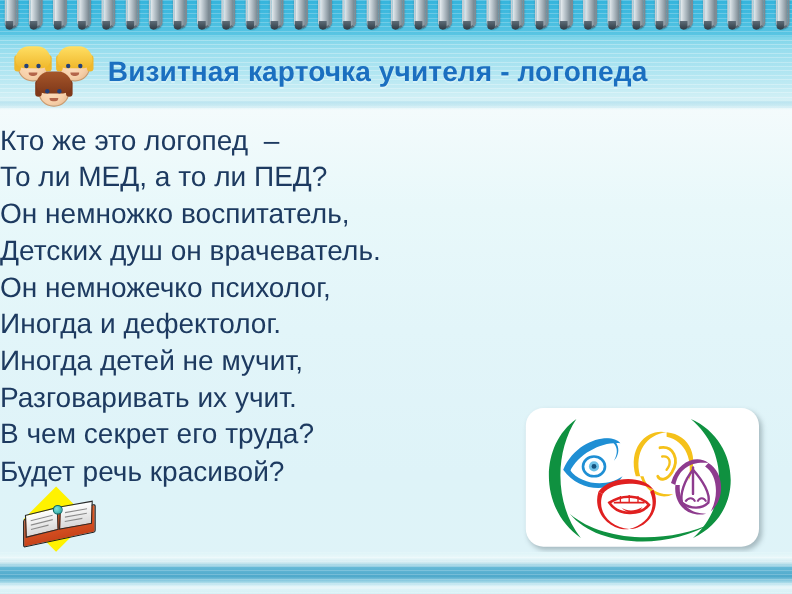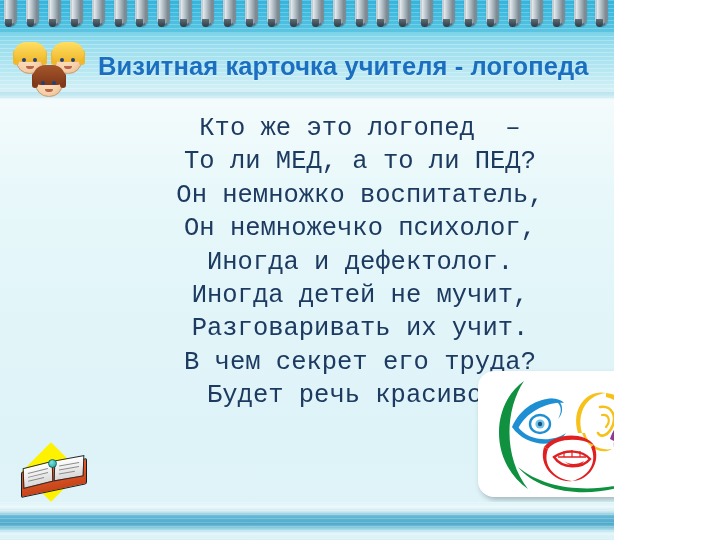--- a/index.html
+++ b/index.html
@@ -8,21 +8,21 @@
   }
   body {
     width: 720px;
     height: 540px;
     overflow: hidden;
     font-family: "Liberation Sans", "DejaVu Sans", sans-serif;
   }
 
   #slide {
     position: relative;
-    width: 614px;
+    width: 720px;
     height: 540px;
     overflow: hidden;
     background:
       linear-gradient(to bottom,
         #cfe2ea 0px,
         #e8f4f7 40px,
         #f4fbfc 95px,
         #e8f8fa 190px,
         #e2f5f9 300px,
         #def3f8 430px,
@@ -192,22 +192,21 @@
     white-space: nowrap;
     text-shadow: 0 1px 0 rgba(255,255,255,0.35);
   }
 
   
   #poem {
     position: absolute;
     left: 0;
     top: 112px;
     width: 720px;
-    text-align: center;
-    font-family: Liberation Mono, monospace;
+    text-align: left;
   }
   .poem-line {
     font-size: 25.5px;
     line-height: 33.4px;
     color: #1d3a60;
     white-space: pre;
   }
 
   
   #book-icon {
@@ -484,20 +483,21 @@
       <div class="kid-mouth"></div>
     </div>
   </div>
 
   <div id="header-title">Визитная карточка учителя - логопеда</div>
 
   <div id="poem">
       <div class="poem-line">Кто же это логопед  –</div>
       <div class="poem-line">То ли МЕД, а то ли ПЕД?</div>
       <div class="poem-line">Он немножко воспитатель,</div>
+      <div class="poem-line">Детских душ он врачеватель.</div>
       <div class="poem-line">Он немножечко психолог,</div>
       <div class="poem-line">Иногда и дефектолог.</div>
       <div class="poem-line">Иногда детей не мучит,</div>
       <div class="poem-line">Разговаривать их учит.</div>
       <div class="poem-line">В чем секрет его труда?</div>
       <div class="poem-line">Будет речь красивой?</div>
     </div>
 
   <div id="book-icon">
     <div id="book-diamond"></div>

